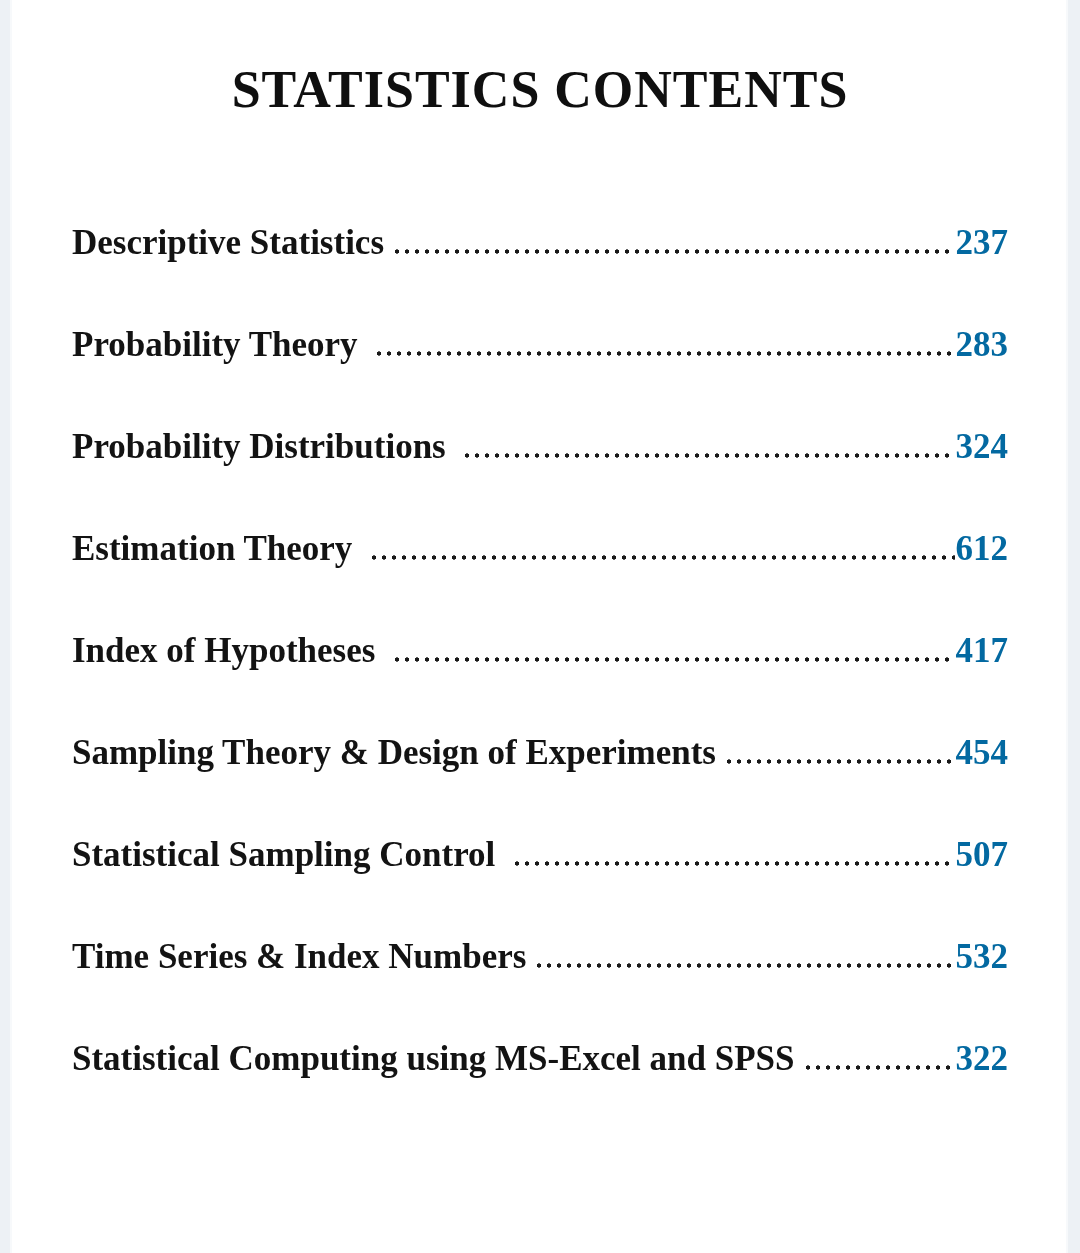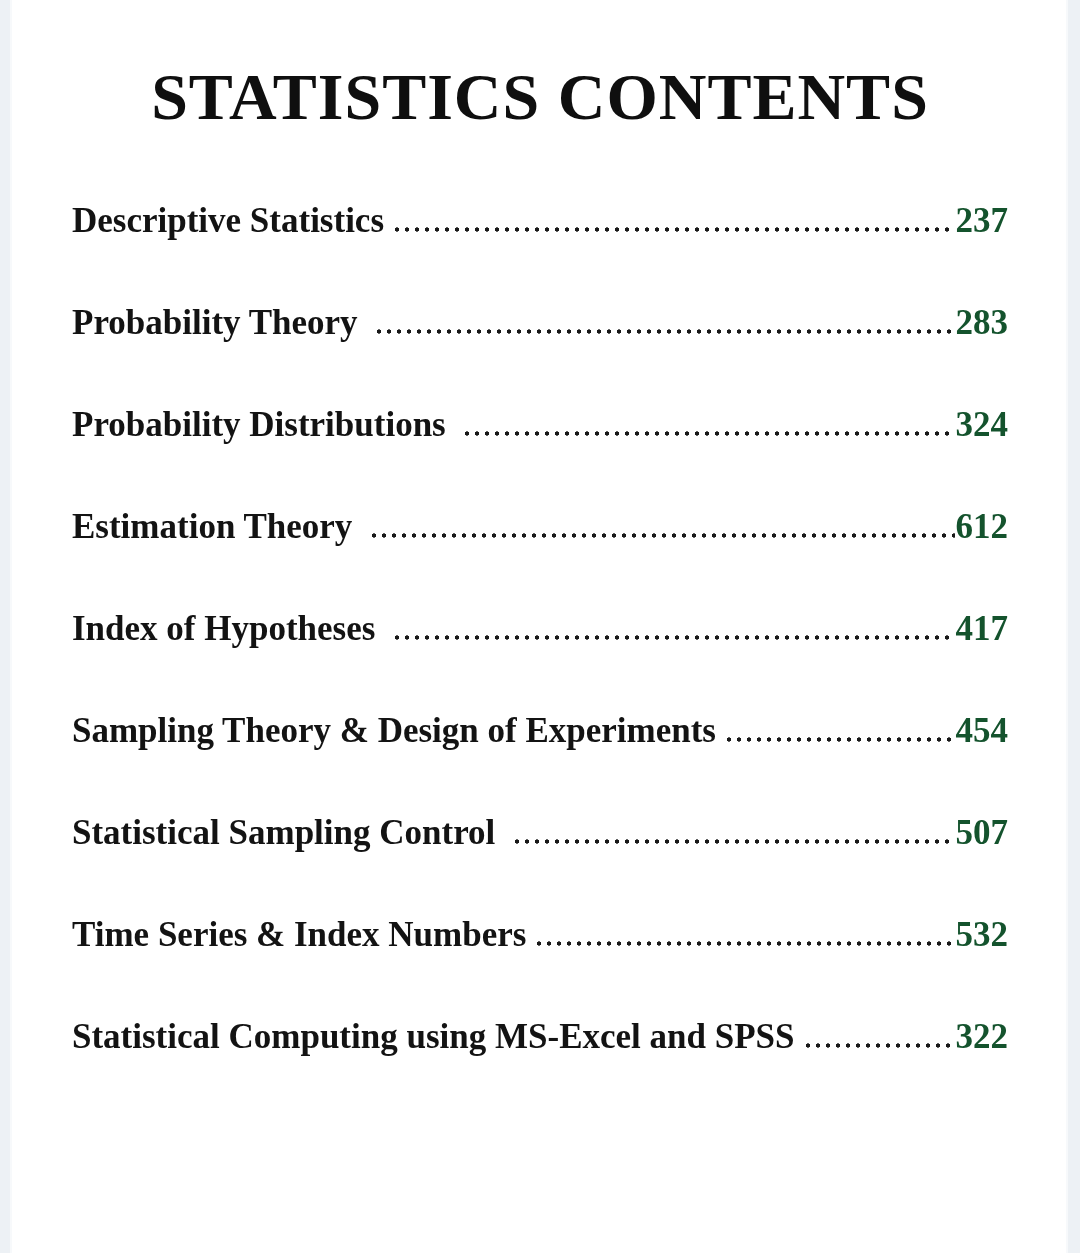--- a/index.html
+++ b/index.html
@@ -34,21 +34,21 @@
   .page-inner {
     position: absolute;
     left: 72px;
     right: 72px;
     top: 0;
   }
   .doc-title {
     margin: 0;
     padding-top: 64px;
     text-align: center;
-    font-size: 66px;
+    font-size: 52px;
     line-height: 1.0;
     font-weight: 700;
     letter-spacing: 1px;
     color: #0f0f0f;
     white-space: nowrap;
   }
   .toc {
     margin-top: 42px;
   }
   .toc-row {
@@ -57,36 +57,37 @@
     height: 102px;
     padding-top: 29px;
     box-sizing: border-box;
     font-size: 35px;
     font-weight: 700;
     line-height: 1.15;
   }
   .toc-label {
     white-space: pre; 
     flex: 0 0 auto;
+    margin-top: 36px;
   }
   .toc-leader {
     flex: 1 1 auto;
     height: 5px;
     margin-left: 8px;
     margin-right: 1px;
     align-self: baseline;
     background-image: radial-gradient(circle, #181818 1.9px, rgba(0,0,0,0) 2.4px);
     background-size: 10px 5px;
     background-position: 0 50%;
     background-repeat: repeat-x;
   }
   .toc-page {
     flex: 0 0 auto;
     white-space: nowrap;
-    color: #14532d;
+    color: #0369a1;
   }
 </style>
 </head>
 <body>
 
 <div class="edge-strip left"></div>
 <div class="edge-strip right"></div>
 
 <div class="page-inner">
   <h1 class="doc-title">STATISTICS CONTENTS</h1>

